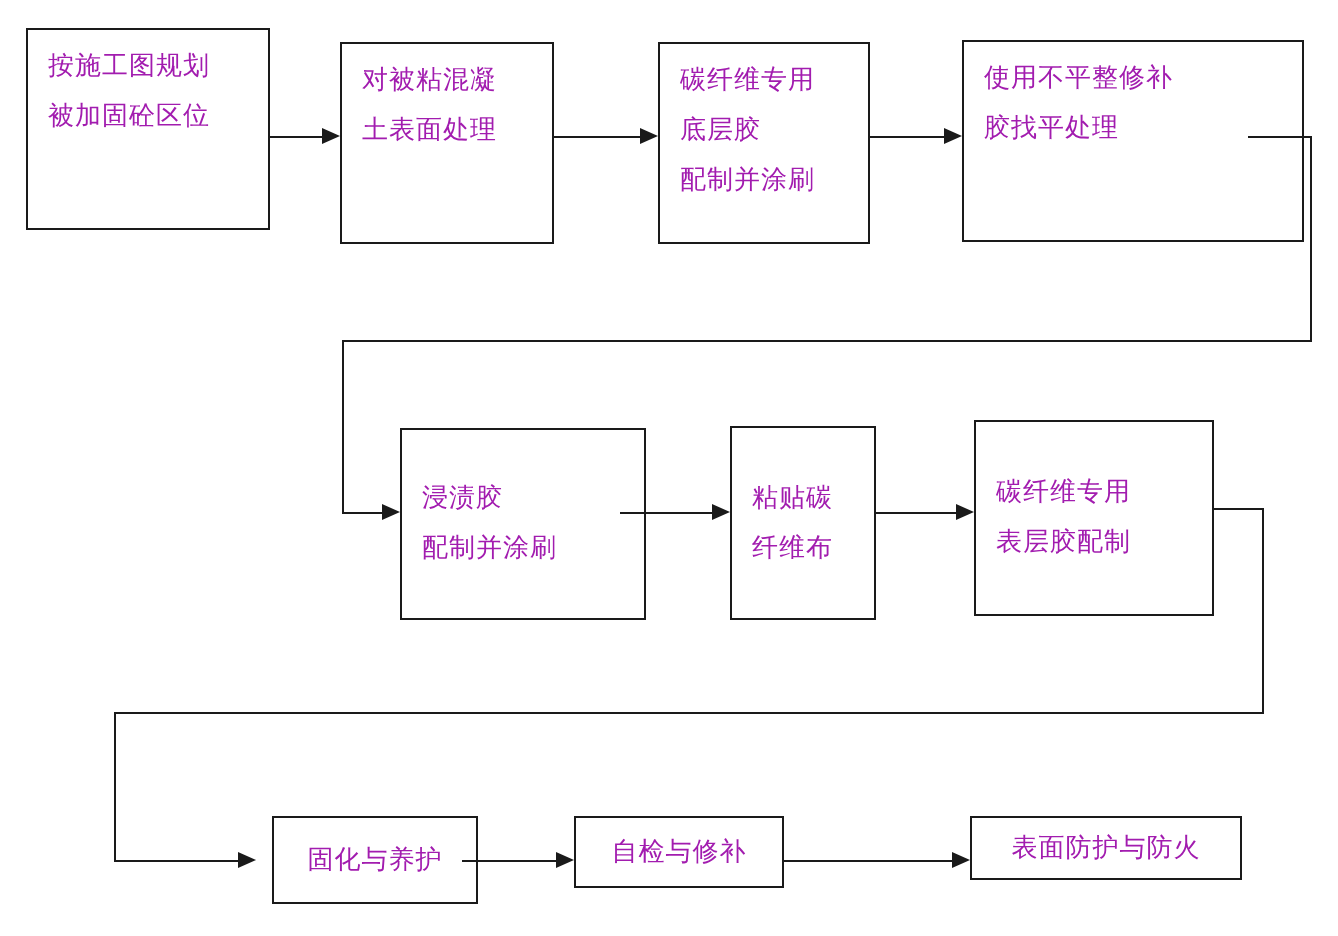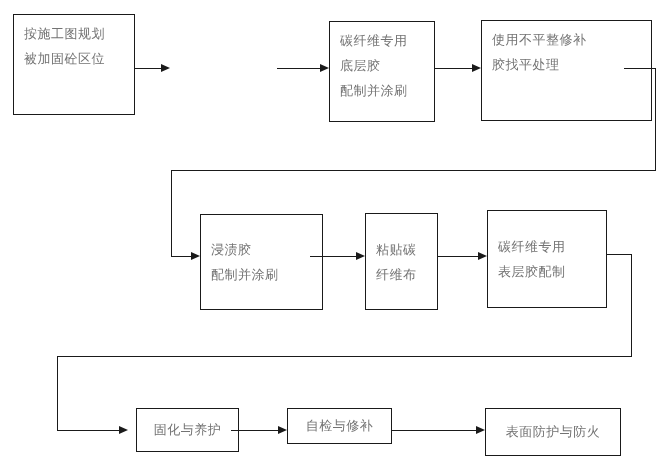--- a/index.html
+++ b/index.html
@@ -13,21 +13,21 @@
     height: 468px;
     background: #ffffff;
     font-family: "DejaVu Sans", "Liberation Sans", sans-serif;
     overflow: hidden;
   }
   .node {
     position: absolute;
     box-sizing: border-box;
     border: 1px solid #1a1a1a;
     background: #ffffff;
-    color: #737373;
+    color: #a21caf;
     font-size: 13px;
     line-height: 25px;
     letter-spacing: 0.5px;
     white-space: pre-line;
     padding: 6px 0 0 10px;
   }
   .node.mid {
     padding-top: 0;
     display: flex;
     flex-direction: column;
@@ -56,20 +56,22 @@
   }
 </style>
 </head>
 <body>
 
 <div id="canvas">
 
   <div class="node" style="left:13px; top:14px; width:122px; height:101px;">按施工图规划
 被加固砼区位</div>
 
+  <div class="node" style="left:170px; top:21px; width:107px; height:101px;">对被粘混凝
+土表面处理</div>
 
   <div class="node" style="left:329px; top:21px; width:106px; height:101px;">碳纤维专用
 底层胶
 配制并涂刷</div>
 
   <div class="node" style="left:481px; top:20px; width:171px; height:101px;">使用不平整修补
 胶找平处理</div>
 
   <div class="node mid" style="left:200px; top:214px; width:123px; height:96px;">浸渍胶
 配制并涂刷</div>
@@ -77,21 +79,21 @@
   <div class="node mid" style="left:365px; top:213px; width:73px; height:97px;">粘贴碳
 纤维布</div>
 
   <div class="node mid" style="left:487px; top:210px; width:120px; height:98px;">碳纤维专用
 表层胶配制</div>
 
   <div class="node bot" style="left:136px; top:408px; width:103px; height:44px;">固化与养护</div>
 
   <div class="node bot" style="left:287px; top:408px; width:105px; height:36px;">自检与修补</div>
 
-  <div class="node bot" style="left:485px; top:408px; width:136px; height:48px;">表面防护与防火</div>
+  <div class="node bot" style="left:485px; top:408px; width:136px; height:32px;">表面防护与防火</div>
 
   <div class="seg h" style="left:135px; top:68px; width:26px;"></div>
   <div class="arrow" style="left:161px; top:64px;"></div>
 
   <div class="seg h" style="left:277px; top:68px; width:43px;"></div>
   <div class="arrow" style="left:320px; top:64px;"></div>
 
   <div class="seg h" style="left:435px; top:68px; width:37px;"></div>
   <div class="arrow" style="left:472px; top:64px;"></div>
 

